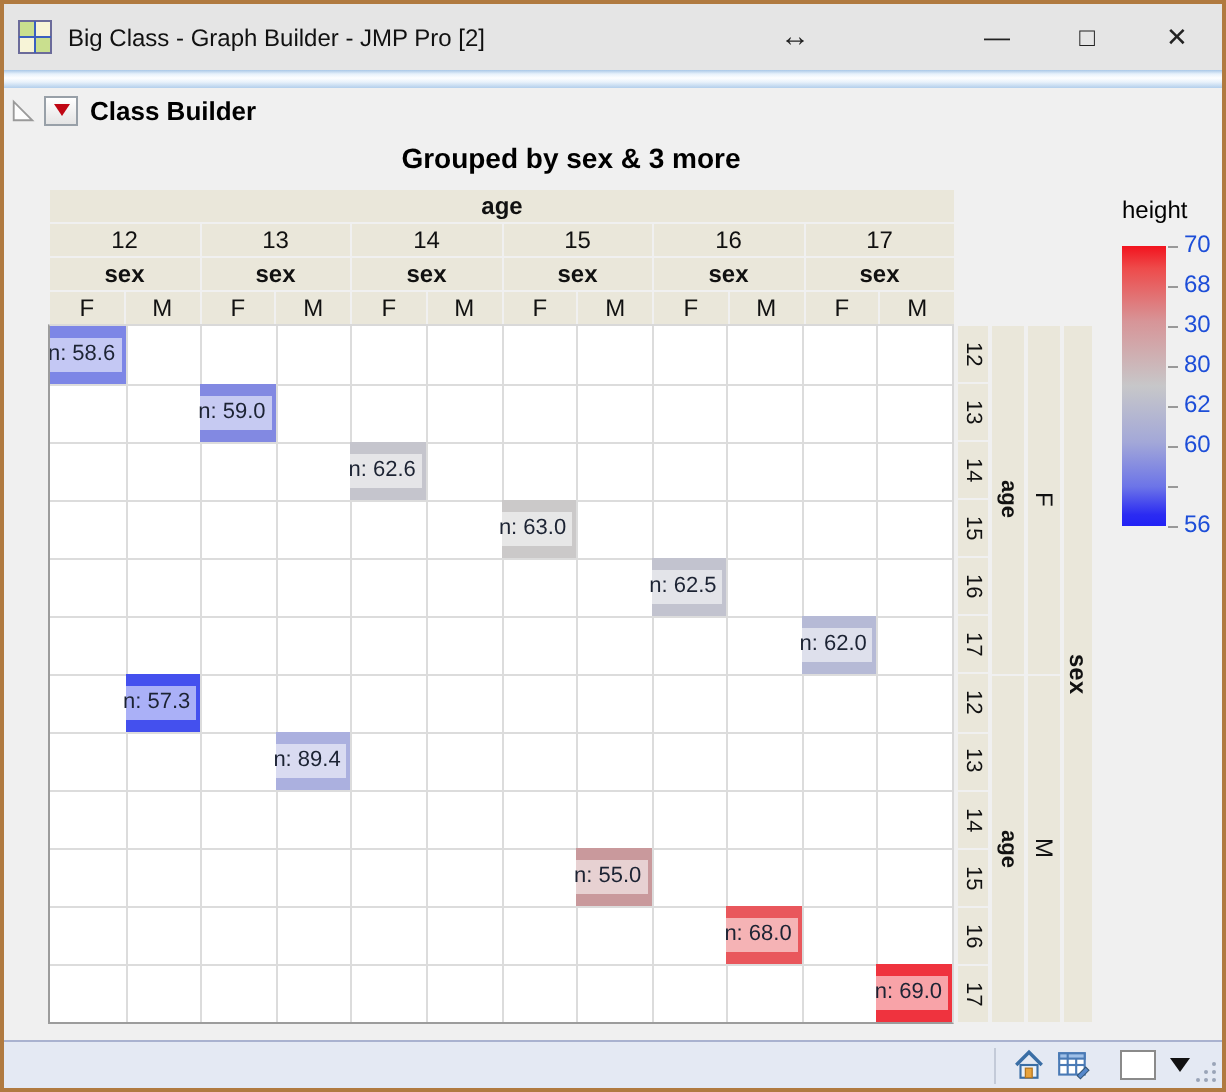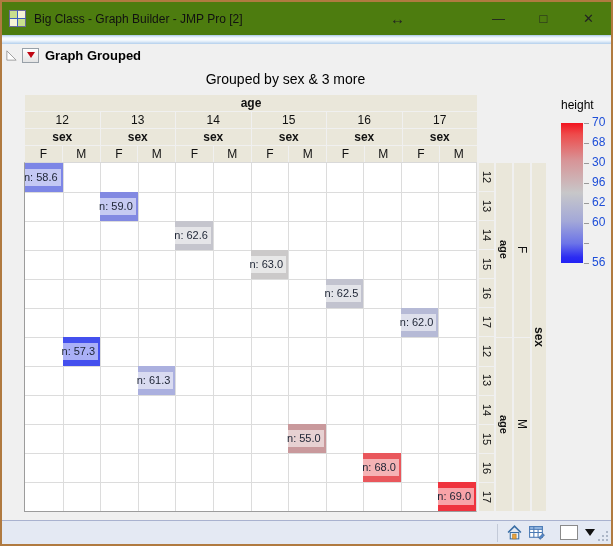--- a/index.html
+++ b/index.html
@@ -1,36 +1,36 @@
 <!DOCTYPE html>
 <html><head>
 <meta charset="utf-8">
 <style>
   html,body { margin:0; padding:0; background:#ffffff; font-family:"Liberation Sans",sans-serif; }
   .window { position:relative; width:613px; height:546px; box-sizing:border-box;
             border:2px solid #b07a40; background:#ffffff; overflow:hidden; }
   
-  .titlebar { height:33px; display:flex; align-items:center; padding-left:7px; background:#4d7c0f; }
+  .titlebar { height:33px; display:flex; align-items:center; padding-left:7px; background:#e5e5e5; }
   .tb-icon { width:17px; height:17px; margin-right:8px; flex:none; }
   .tb-title { font-size:12px; color:#111; flex:1; white-space:nowrap; }
   .tb-btn { width:45px; height:33px; display:flex; align-items:center; justify-content:center;
             font-size:13px; color:#222; flex:none; }
   .tb-arrange { margin-right:56px; font-size:15px; }
   
   .stripe { height:9px; background:linear-gradient(to bottom,#a9c7e7 0px,#e7f1fb 2px,#fdfeff 4px,#e9f2fb 6px,#b3cfec 9px); }
   
   .content { position:relative; height:500px; background:#f0f0f0; }
   .outline-header { position:absolute; top:0; left:0; right:0; height:22px; display:flex; align-items:center; padding-left:3px; }
   .disclosure { width:13px; height:13px; margin-right:4px; flex:none; }
   .redtri-btn { width:17px; height:15px; border:1px solid #98a0a8; background:linear-gradient(#ffffff,#e4e4e4);
                 display:flex; align-items:center; justify-content:center; margin-right:6px; box-sizing:border-box; flex:none; }
   .redtri { width:0; height:0; border-left:4px solid transparent; border-right:4px solid transparent; border-top:6px solid #c00714; }
   .outline-title { font-weight:bold; font-size:13px; color:#000; }
   .chart-title { position:absolute; left:23px; top:27px; width:521px; text-align:center;
-                 font-size:14px; font-weight:normal; color:#000; }
+                 font-size:14px; font-weight:bold; color:#000; }
   
   .hdr-band { position:absolute; left:23px; width:452px; height:16px; display:flex; gap:1px; }
   .hcell { flex:1; display:flex; align-items:center; justify-content:center;
            font-size:12px; color:#111; background:#eae7da; }
   .b { font-weight:bold; }
   
   .grid { position:absolute; left:22px; top:118px; width:453px; height:350px; box-sizing:border-box;
           background:#ffffff; border:1px solid #d9d9d9; border-left-color:#9c9c9c; border-bottom-color:#9c9c9c;
           overflow:hidden; }
   .vline { position:absolute; width:1px; top:0; bottom:0; background:#dcdcdc; }
@@ -86,21 +86,21 @@
 
   <div class="content">
 
     <div class="outline-header">
       <svg class="disclosure" viewBox="0 0 14 14">
         <polygon points="2,2 2,12 12,12" fill="#fdfdfd" stroke="#9a9a9a"></polygon>
       </svg>
       <div class="redtri-btn">
         <div class="redtri"></div>
       </div>
-      <div class="outline-title">Graph Grouped</div>
+      <div class="outline-title">Class Builder</div>
     </div>
 
     <div class="chart-title">Grouped by sex &amp; 3 more</div>
 
     <div class="hdr-band" style="top:51px">
       <div class="hcell b">age</div>
     </div>
     <div class="hdr-band" style="top:68px" id="band-ages">
         <div class="hcell">12</div>
         <div class="hcell">13</div>
@@ -163,21 +163,21 @@
         <div class="hm-label" style="left: 135.917px; top: 64px;">n: 62.6</div>
         <div class="hm-cell" style="left: 225.5px; top: 87px; width: 37.5833px; height: 29px; background: rgb(203, 201, 201);"></div>
         <div class="hm-label" style="left: 211.083px; top: 93px;">n: 63.0</div>
         <div class="hm-cell" style="left: 300.667px; top: 116px; width: 37.5833px; height: 29px; background: rgb(194, 195, 207);"></div>
         <div class="hm-label" style="left: 286.25px; top: 122px;">n: 62.5</div>
         <div class="hm-cell" style="left: 375.833px; top: 145px; width: 37.5833px; height: 29px; background: rgb(182, 186, 214);"></div>
         <div class="hm-label" style="left: 361.417px; top: 151px;">n: 62.0</div>
         <div class="hm-cell" style="left: 37.5833px; top: 174px; width: 37.5833px; height: 29px; background: rgb(68, 80, 238);"></div>
         <div class="hm-label" style="left: 23.1667px; top: 180px;">n: 57.3</div>
         <div class="hm-cell" style="left: 112.75px; top: 203px; width: 37.5833px; height: 29px; background: rgb(171, 176, 223);"></div>
-        <div class="hm-label" style="left: 98.3333px; top: 209px;">n: 61.3</div>
+        <div class="hm-label" style="left: 98.3333px; top: 209px;">n: 89.4</div>
         <div class="hm-cell" style="left: 263.083px; top: 261px; width: 37.5833px; height: 29px; background: rgb(201, 153, 156);"></div>
         <div class="hm-label" style="left: 248.667px; top: 267px;">n: 55.0</div>
         <div class="hm-cell" style="left: 338.25px; top: 290px; width: 37.5833px; height: 29px; background: rgb(233, 87, 92);"></div>
         <div class="hm-label" style="left: 323.833px; top: 296px;">n: 68.0</div>
         <div class="hm-cell" style="left: 413.417px; top: 319px; width: 37.5833px; height: 29px; background: rgb(239, 51, 62);"></div>
         <div class="hm-label" style="left: 399px; top: 325px;">n: 69.0</div>
       </div>
 
     <div class="rcol" id="rcol-ages" style="left:477px; width:15px">
         <div class="rcell">12</div>
@@ -209,21 +209,21 @@
       <div class="legend-title">height</div>
       <div class="legend-bar"></div>
       <div id="legend-ticks">
           <div class="tick-dash" style="top: 25px;"></div>
           <div class="tick-label" style="top: 17px;">70</div>
           <div class="tick-dash" style="top: 45px;"></div>
           <div class="tick-label" style="top: 37px;">68</div>
           <div class="tick-dash" style="top: 65px;"></div>
           <div class="tick-label" style="top: 57px;">30</div>
           <div class="tick-dash" style="top: 85px;"></div>
-          <div class="tick-label" style="top: 77px;">96</div>
+          <div class="tick-label" style="top: 77px;">80</div>
           <div class="tick-dash" style="top: 105px;"></div>
           <div class="tick-label" style="top: 97px;">62</div>
           <div class="tick-dash" style="top: 125px;"></div>
           <div class="tick-label" style="top: 117px;">60</div>
           <div class="tick-dash" style="top: 145px;"></div>
           <div class="tick-label" style="top: 137px; margin-left: 40px;">58</div>
           <div class="tick-dash" style="top: 165px;"></div>
           <div class="tick-label" style="top: 157px;">56</div>
         </div>
     </div>

